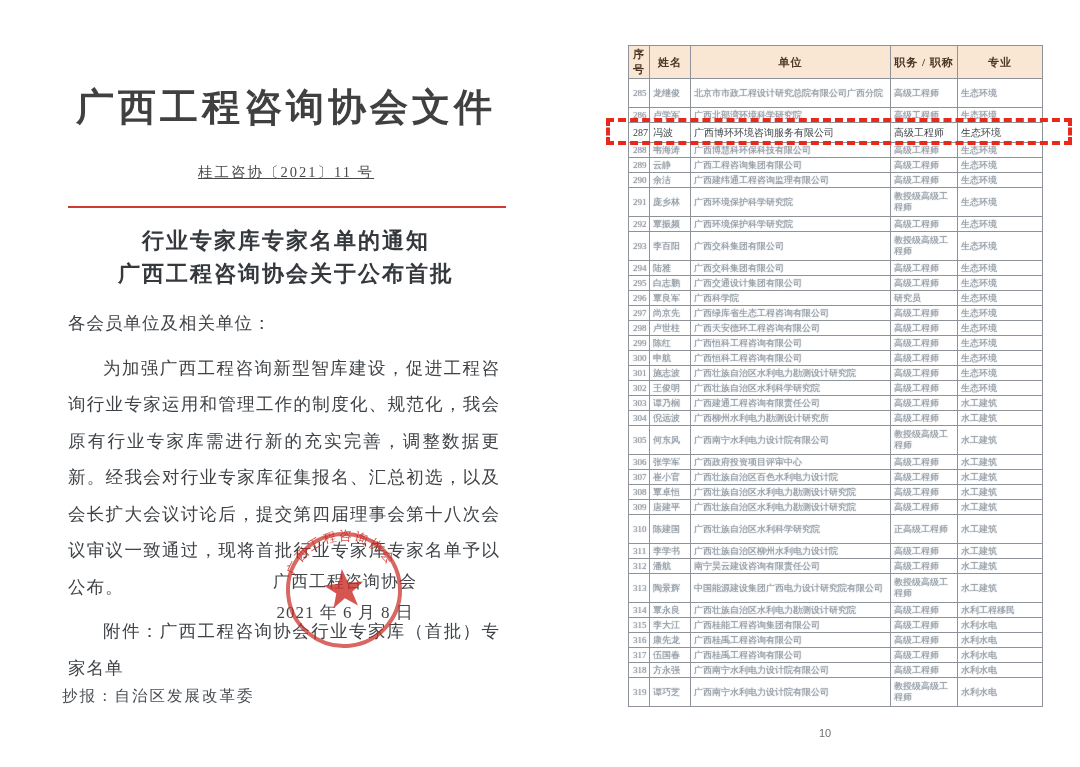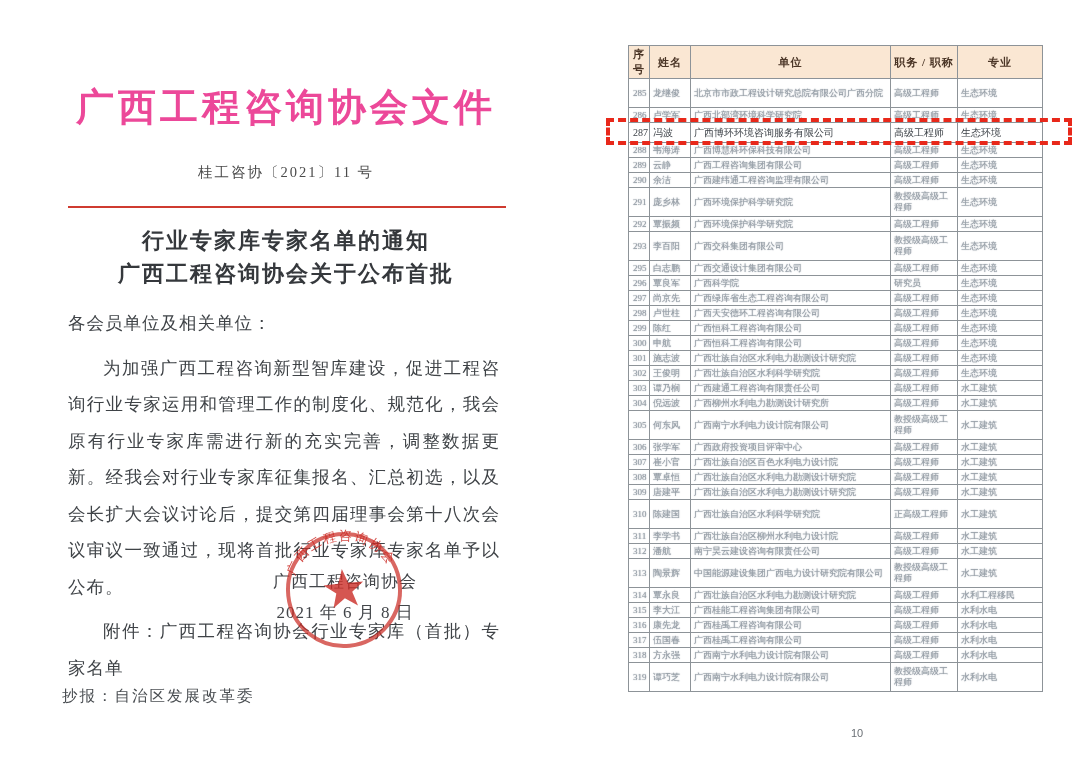--- a/index.html
+++ b/index.html
@@ -5,25 +5,25 @@
   html,body{margin:0;padding:0;}
   body{
     width:1080px;height:767px;background:#ffffff;position:relative;overflow:hidden;
     font-family:"Liberation Serif","DejaVu Serif",serif;
   }
   .abs{position:absolute;}
 
   
   .letterhead{
     left:62px;top:82px;width:448px;text-align:center;
-    color:#ec4899;font-size:38px;font-weight:bold;letter-spacing:4px;white-space:nowrap;
+    color:#404040;font-size:38px;font-weight:bold;letter-spacing:4px;white-space:nowrap;
   }
   .doc-number{
     left:62px;top:163px;width:448px;text-align:center;
-    color:#4a4a4a;font-size:14.5px;letter-spacing:2px;
+    color:#4a4a4a;font-size:14.5px;letter-spacing:2px;text-decoration:underline;
   }
   .red-rule{
     left:68px;top:206px;width:438px;height:0;border-top:2.5px solid #cf3b30;
   }
   .notice-title{
     left:62px;top:224px;width:448px;text-align:center;
     color:#35383c;font-size:22px;font-weight:bold;letter-spacing:2px;line-height:33px;
   }
   .doc-body{
     left:60px;top:297px;width:448px;
@@ -62,21 +62,21 @@
     filter:blur(0.35px);
   }
   .expert-table td.c0{text-align:center;padding:1px 4px;}
   .expert-table tr{height:15px;}
   .expert-table tr.tall{height:29px;}
   .expert-table tr.hl{height:20px;}
   .expert-table tr.hl td{
     color:#3c4147;text-shadow:none;filter:none;font-size:10px;
   }
   .page-number{
-    left:802px;top:727px;width:110px;text-align:center;
+    left:770px;top:727px;width:110px;text-align:center;
     color:#6a6f74;font-size:11px;font-family:"Liberation Sans",sans-serif;
   }
   
   .highlight-box{
     left:606px;top:118px;width:466px;height:27px;box-sizing:border-box;
     border:4.5px dashed #e8281a;pointer-events:none;
   }
 </style>
 </head>
 <body>
@@ -191,20 +191,27 @@
         <td class="c4">生态环境</td>
       </tr>
       <tr class="tall">
         <td class="c0">293</td>
         <td class="c1">李百阳</td>
         <td class="c2">广西交科集团有限公司</td>
         <td class="c3">教授级高级工程师</td>
         <td class="c4">生态环境</td>
       </tr>
       <tr>
+        <td class="c0">294</td>
+        <td class="c1">陆雅</td>
+        <td class="c2">广西交科集团有限公司</td>
+        <td class="c3">高级工程师</td>
+        <td class="c4">生态环境</td>
+      </tr>
+      <tr>
         <td class="c0">295</td>
         <td class="c1">白志鹏</td>
         <td class="c2">广西交通设计集团有限公司</td>
         <td class="c3">高级工程师</td>
         <td class="c4">生态环境</td>
       </tr>
       <tr>
         <td class="c0">296</td>
         <td class="c1">覃良军</td>
         <td class="c2">广西科学院</td>

